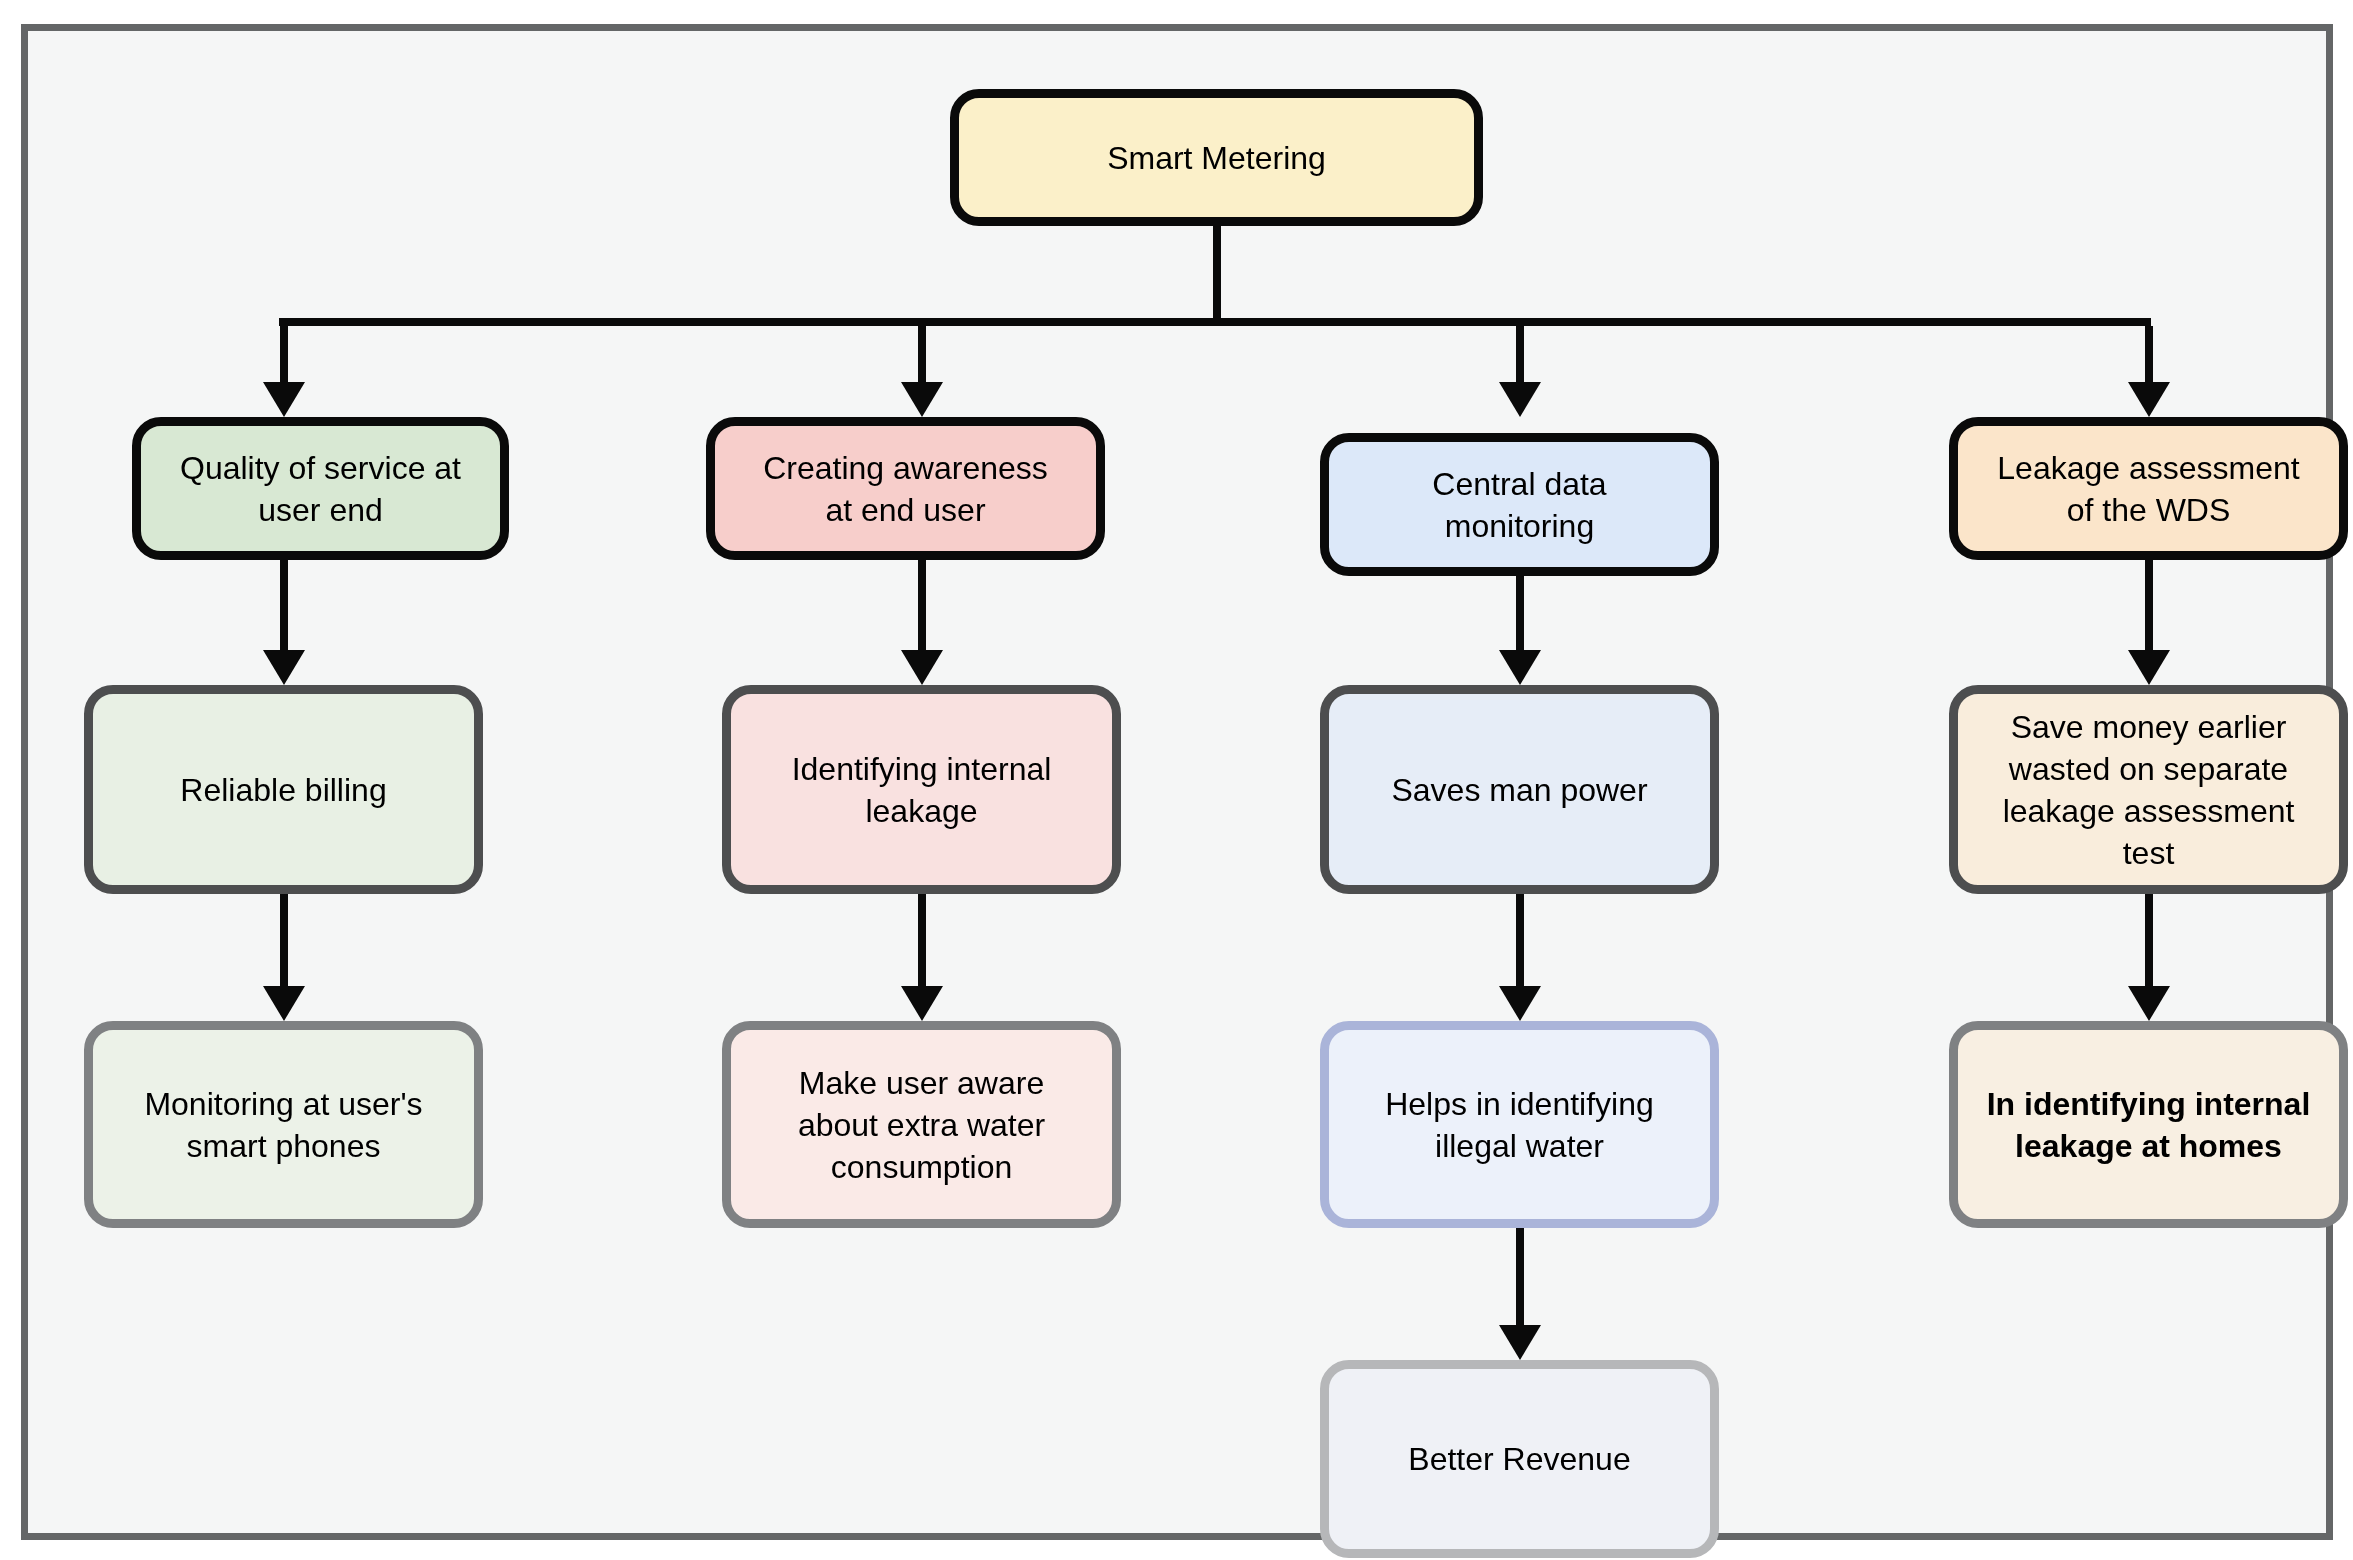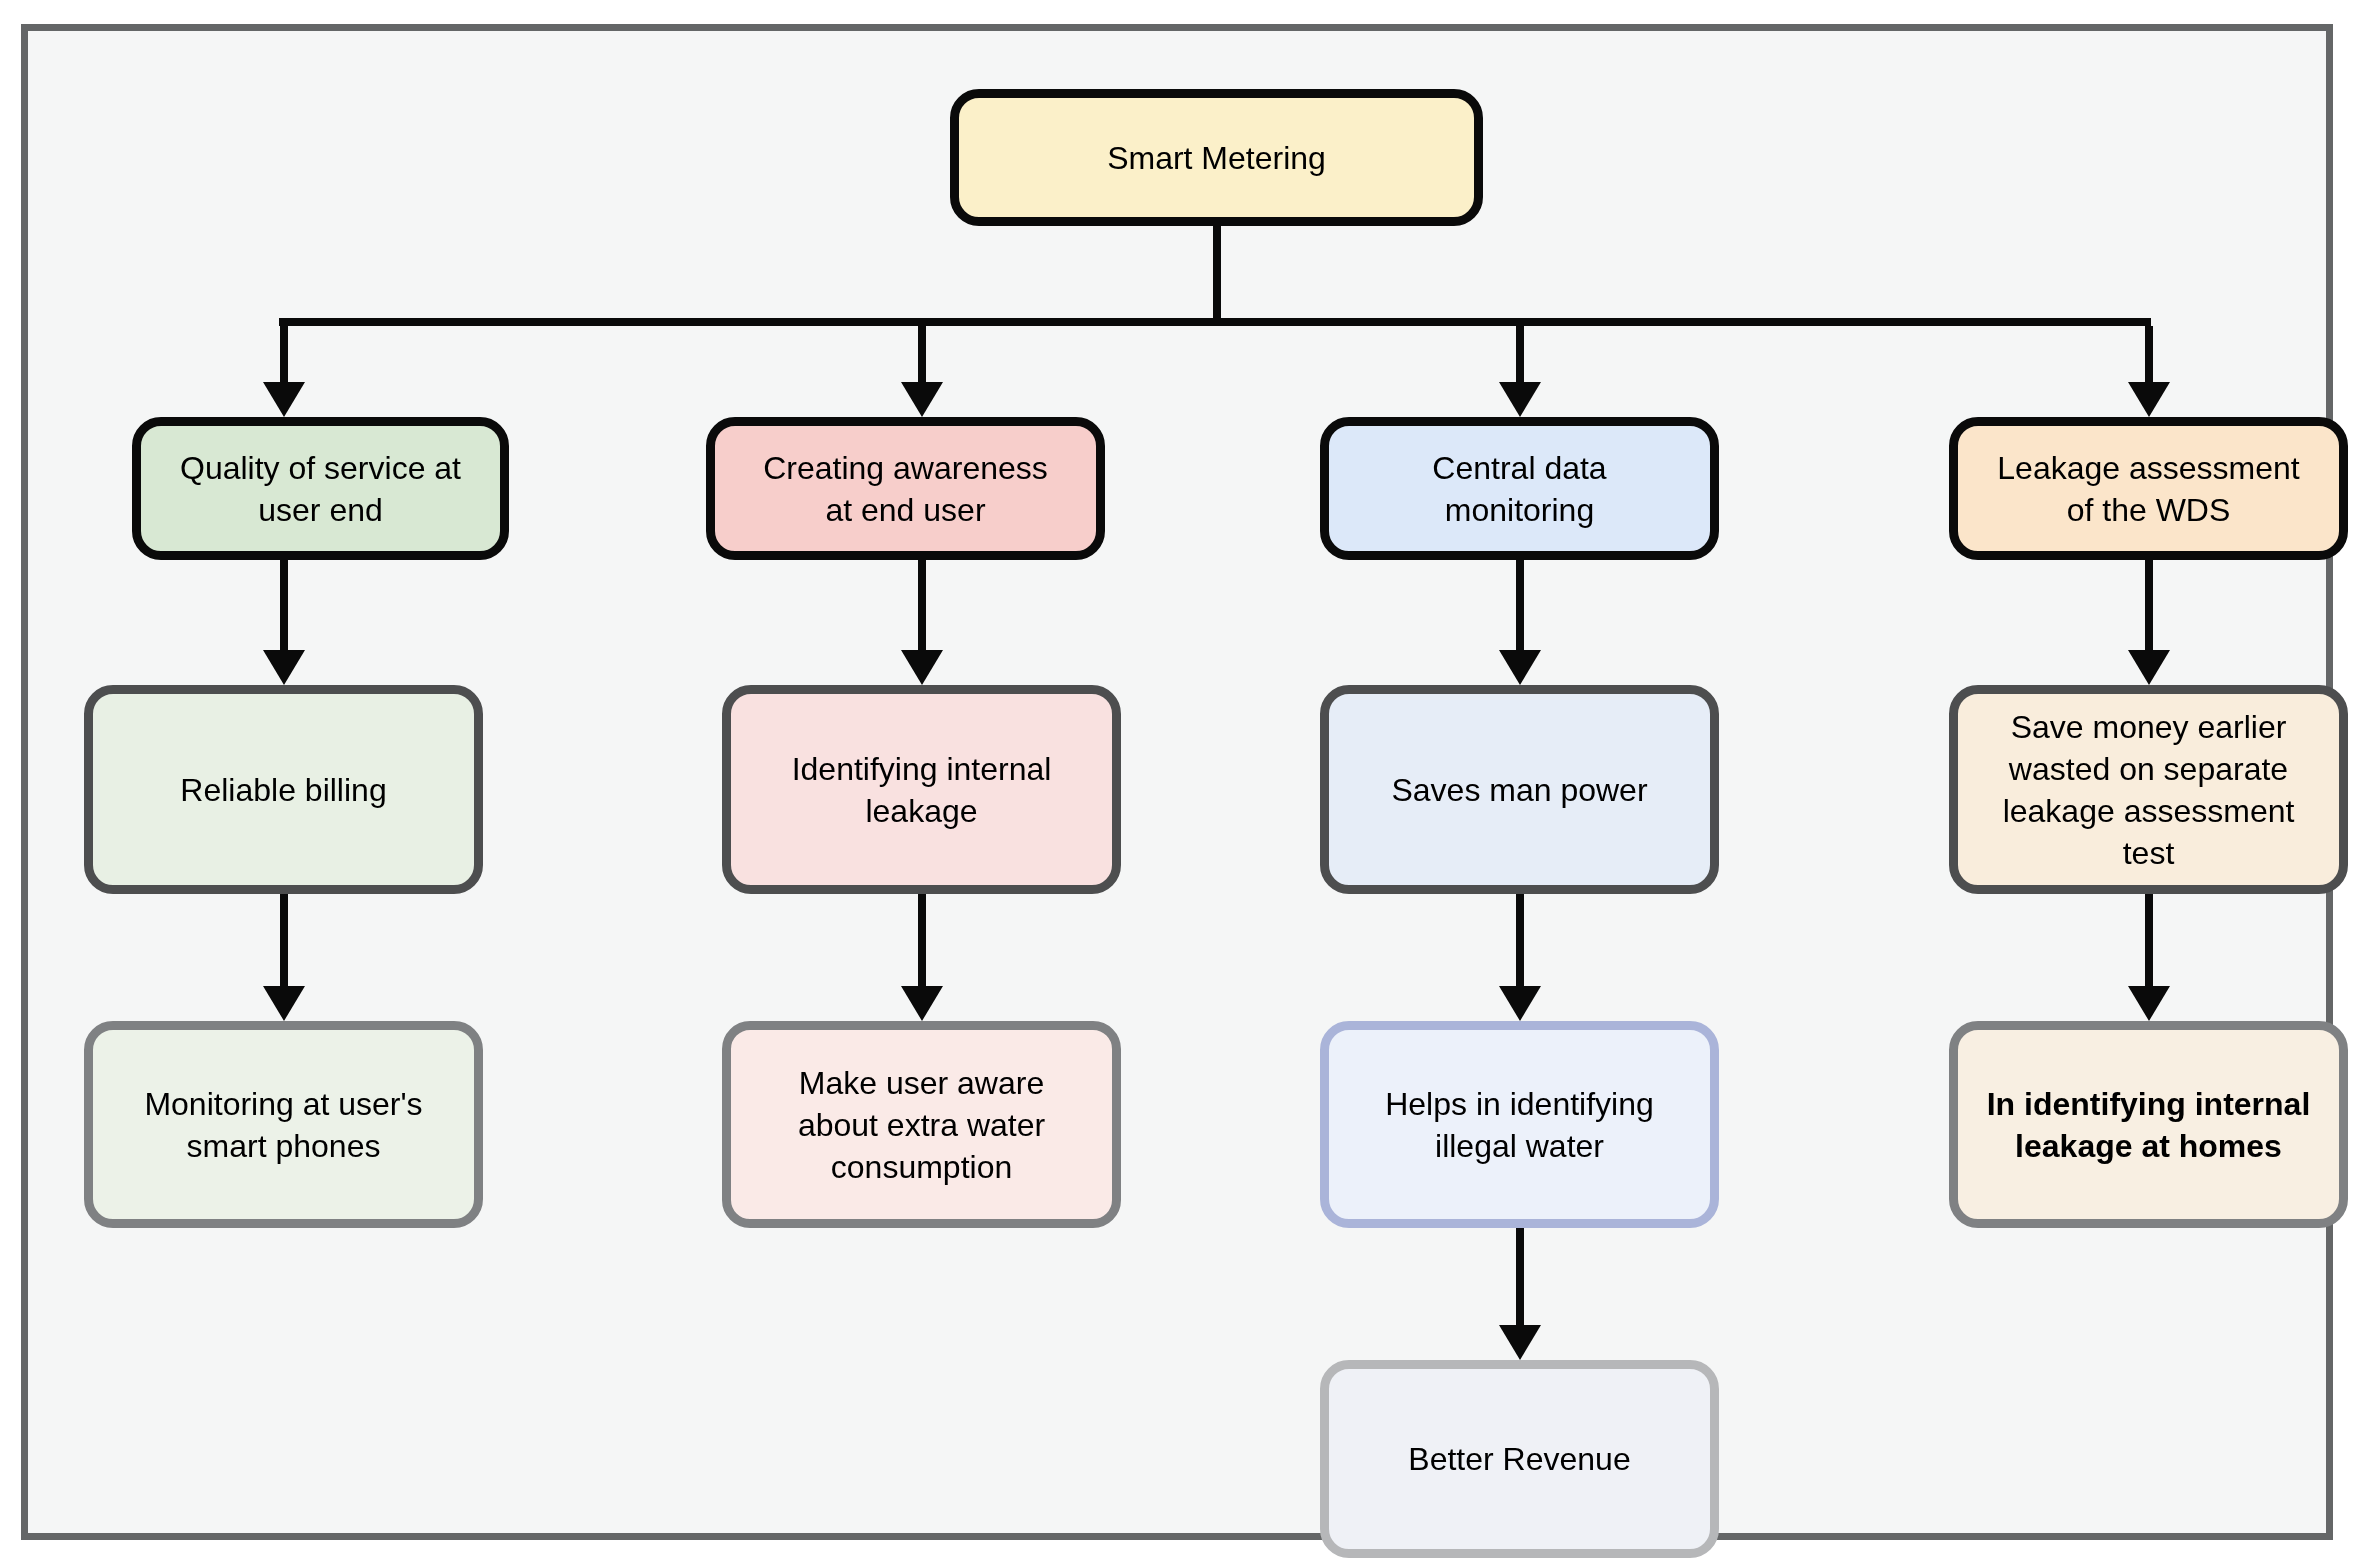--- a/index.html
+++ b/index.html
@@ -31,21 +31,21 @@
   
   .bd-black {border:9px solid #0A0A0A;}
   .bd-dgray {border:9px solid #4D4E4F;}
   .bd-mgray {border:9px solid #7F8183;}
   .bd-blue  {border:9px solid #AAB4D9;}
   .bd-lgray {border:9px solid #B6B7B9;}
   
   #n-root{left:922px;top:58px;width:533px;height:137px;background:#FBF0C9;}
   #n-q1{left:56px;  top:386px;width:377px;height:143px;background:#D8E8D3;margin-left:48px;}
   #n-a1{left:678px; top:386px;width:399px;height:143px;background:#F7CECB;}
-  #n-c1{left:1292px;top:386px;width:399px;height:143px;background:#DCE8F9;}
+  #n-c1{left:1292px;top:402px;width:399px;height:143px;background:#DCE8F9;}
   #n-l1{left:1921px;top:386px;width:399px;height:143px;background:#FBE5CA;}
   #n-q2{left:56px;  top:654px;width:399px;height:209px;background:#E8F0E4;}
   #n-a2{left:694px; top:654px;width:399px;height:209px;background:#F9E1E0;}
   #n-c2{left:1292px;top:654px;width:399px;height:209px;background:#E6EDF7;}
   #n-l2{left:1921px;top:654px;width:399px;height:209px;background:#F9EDDC;}
   #n-q3{left:56px;  top:990px;width:399px;height:207px;background:#ECF2E8;}
   #n-a3{left:694px; top:990px;width:399px;height:207px;background:#FAEAE7;border-radius:28px;}
   #n-c3{left:1292px;top:990px;width:399px;height:207px;background:#ECF1FA;}
   #n-l3{left:1921px;top:990px;width:399px;height:207px;background:#F8EFE2;font-weight:bold;}
   #n-c4{left:1292px;top:1329px;width:399px;height:198px;background:#EFF1F6;}

